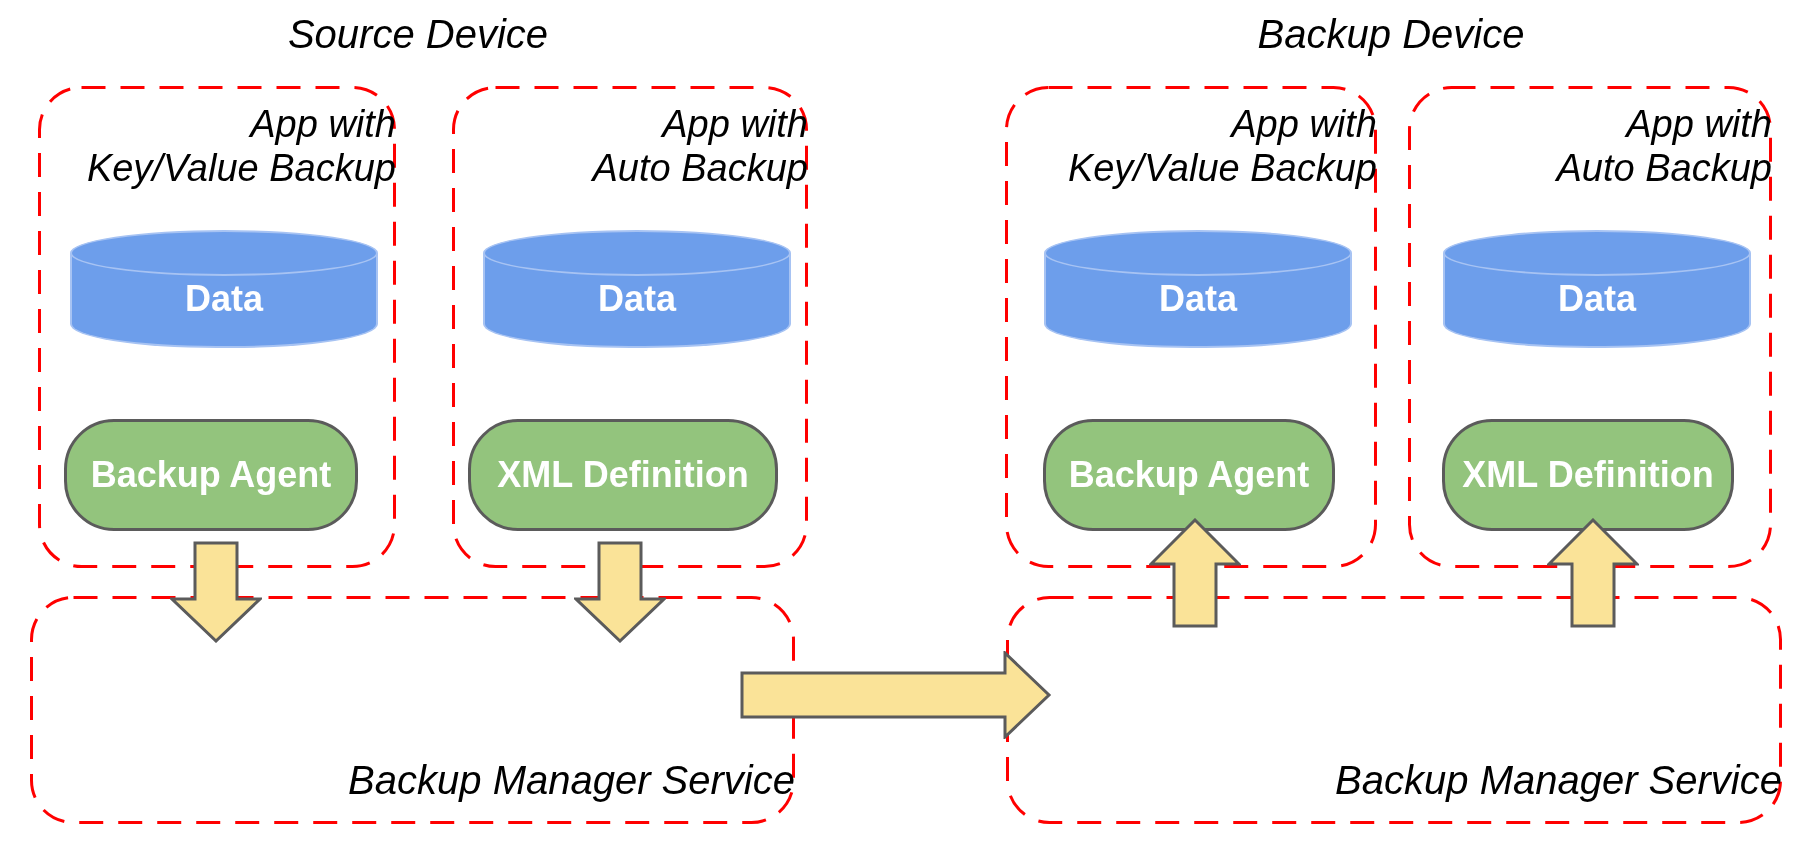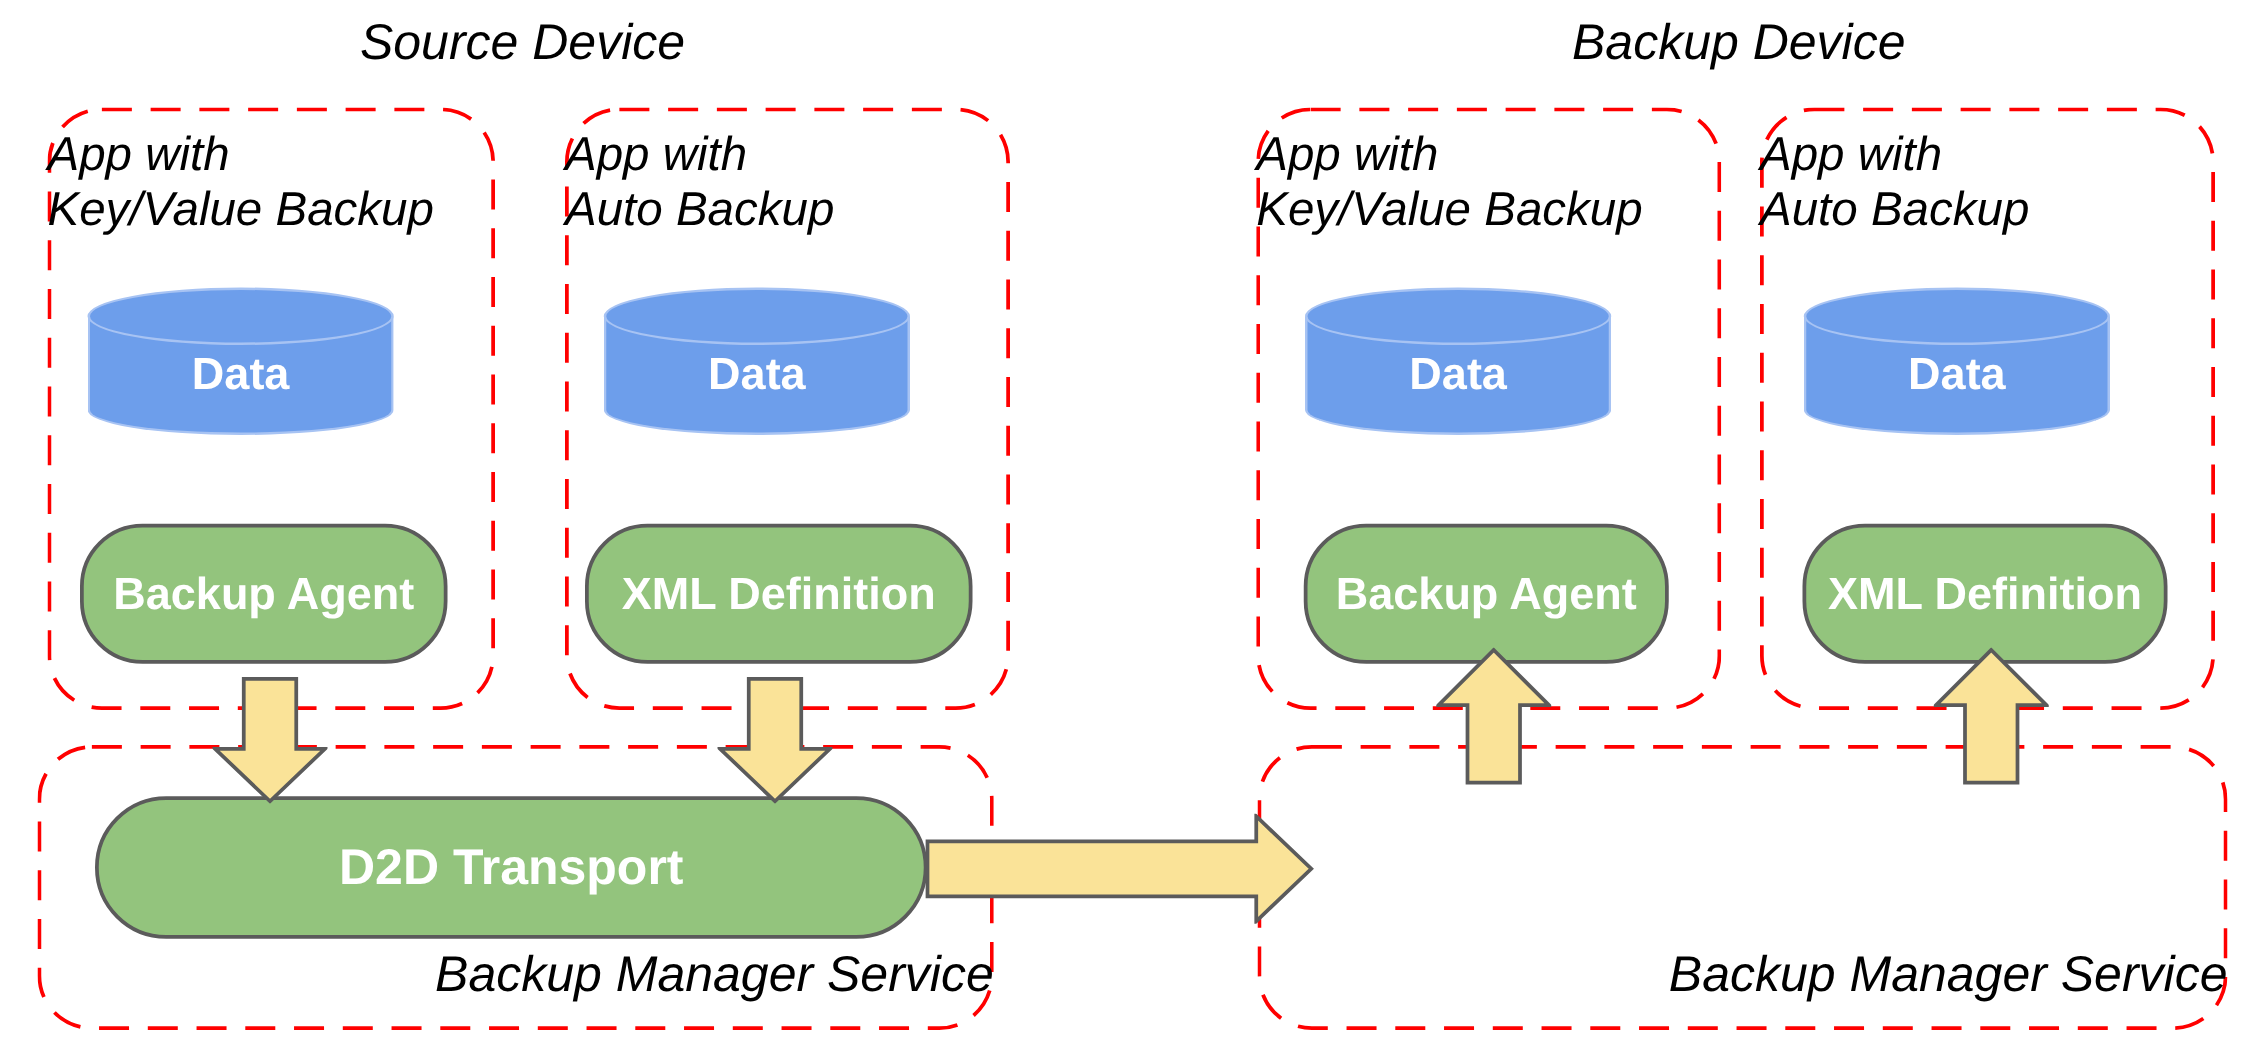--- a/index.html
+++ b/index.html
@@ -36,28 +36,28 @@
   .dashed-rect {
     fill: none;
     stroke: var(--red);
     stroke-width: 3;
     stroke-dasharray: 24 15;
   }
 
   .app-title {
     position: absolute;
     left: 0; right: 0; top: 16px;
-    text-align: left;
+    text-align: right;
     font-style: italic;
     font-size: 38px;
     line-height: 44px;
     color: var(--ink);
   }
 
-  .cylinder { position: absolute; width: 245px; height: 118px; }
+  .cylinder { position: absolute; width: 308px; height: 118px; }
   .cyl-body {
     position: absolute;
     left: 0; right: 0; top: 23px; bottom: 0;
     background: var(--blue);
     border: 2px solid var(--bluestroke);
     border-top: none;
     border-radius: 0 0 147px 147px / 0 0 24px 24px;
   }
   .cyl-top {
     position: absolute;
@@ -189,21 +189,20 @@
     <div class="cyl-top"></div>
     <div class="cyl-label">Data</div>
   </div>
   <div class="pill" style="left:34px; top:322px; width:292px;">XML Definition</div>
 </div>
 
 <div class="service-box" style="left:30px; top:596px; width:765px; height:228px;">
   <svg class="dashed-svg" width="765" height="228">
     <rect class="dashed-rect" x="1.5" y="1.5" width="762" height="225" rx="42"></rect>
   </svg>
-  <div class="transport-pill" style="left:46px; top:41px; width:666px;">D2D Transport</div>
   <div class="service-label">Backup Manager Service</div>
 </div>
 
 <div class="service-box" style="left:1006px; top:596px; width:776px; height:228px;">
   <svg class="dashed-svg" width="776" height="228">
     <rect class="dashed-rect" x="1.5" y="1.5" width="773" height="225" rx="42"></rect>
   </svg>
   <div class="service-label">Backup Manager Service</div>
 </div>
 

